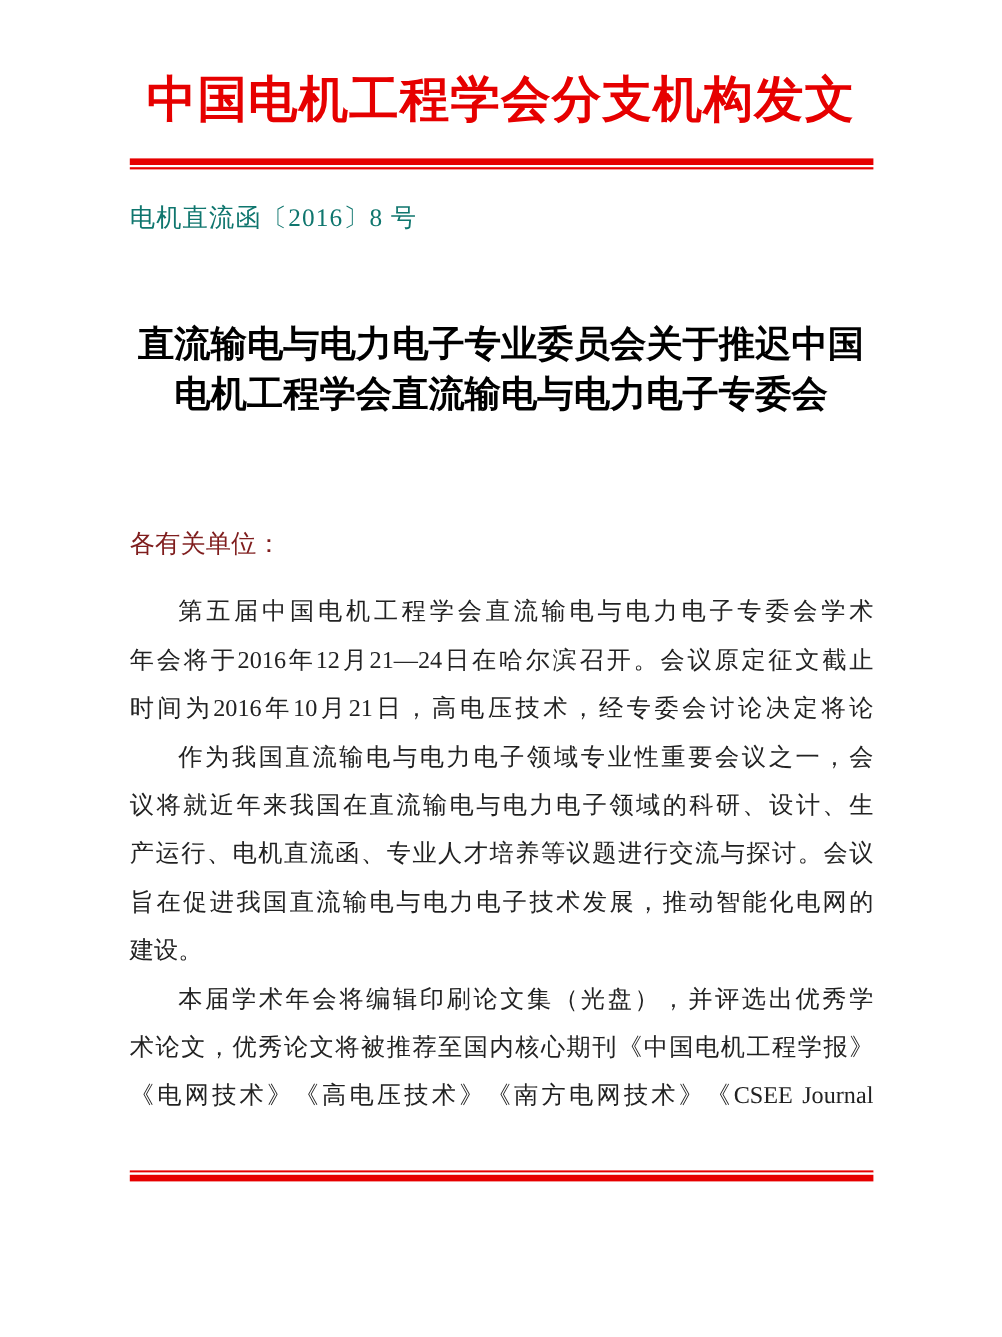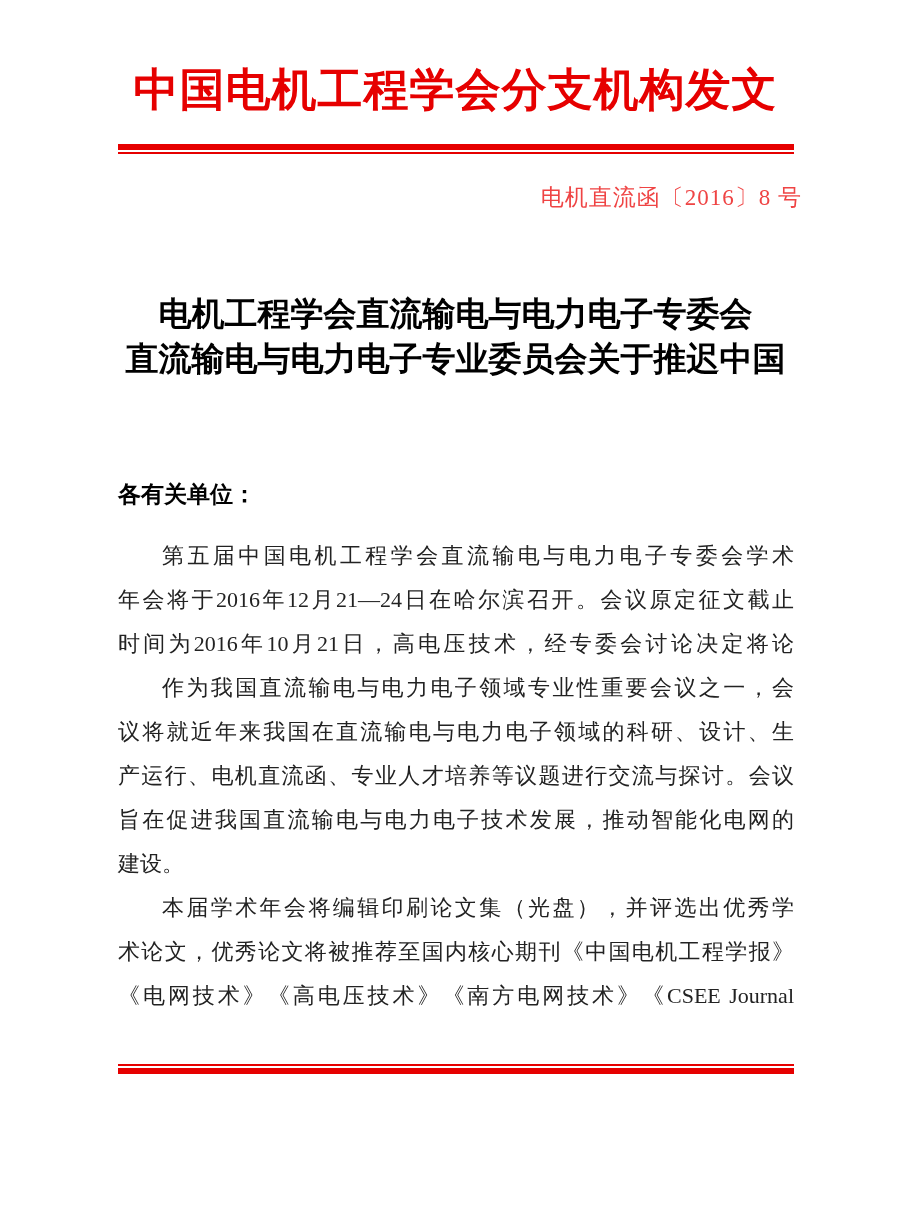--- a/index.html
+++ b/index.html
@@ -31,43 +31,42 @@
   .rule-top { top:144px; }
   .rule-bottom { top:1064px; }
   .bar-thick { height:6px; background:#e60000; }
   .bar-thin  { height:2px; background:#e60000; }
   .bar-gap   { height:2px; background:#ffffff; }
 
   
   .doc-number {
     position:absolute;
     top:182px; left:118px; width:684px;
-    text-align:right;
+    text-align:left;
     font-size:23px;
-    color:#ef4444;
+    color:#0f766e;
     letter-spacing:1px;
   }
 
   
   .notice-title {
     position:absolute;
     top:292px; left:0; width:100%;
     text-align:center;
     font-size:33px;
     font-weight:700;
     line-height:45px;
     color:#000000;
   }
 
   .salutation {
     position:absolute;
     top:479px; left:118px;
     font-size:23px;
-    color:#000000;
-    font-weight:bold;
+    color:#7f1d1d;
   }
 
   
   .body-block {
     position:absolute;
     top:534px; left:118px; width:676px;
     font-size:22px;
     color:#222222;
   }
   .body-line {
@@ -89,22 +88,22 @@
 
   <div class="rule rule-top">
     <div class="bar-thick"></div>
     <div class="bar-gap"></div>
     <div class="bar-thin"></div>
   </div>
 
   <div class="doc-number">电机直流函〔2016〕8 号</div>
 
   <div class="notice-title">
+    <div>直流输电与电力电子专业委员会关于推迟中国</div>
     <div>电机工程学会直流输电与电力电子专委会</div>
-    <div>直流输电与电力电子专业委员会关于推迟中国</div>
   </div>
 
   <div class="salutation">各有关单位：</div>
 
   <div class="body-block">
       <div class="body-line indent">第五届中国电机工程学会直流输电与电力电子专委会学术</div>
       <div class="body-line">年会将于2016年12月21—24日在哈尔滨召开。会议原定征文截止</div>
       <div class="body-line">时间为2016年10月21日，高电压技术，经专委会讨论决定将论</div>
       <div class="body-line indent">作为我国直流输电与电力电子领域专业性重要会议之一，会</div>
       <div class="body-line">议将就近年来我国在直流输电与电力电子领域的科研、设计、生</div>

